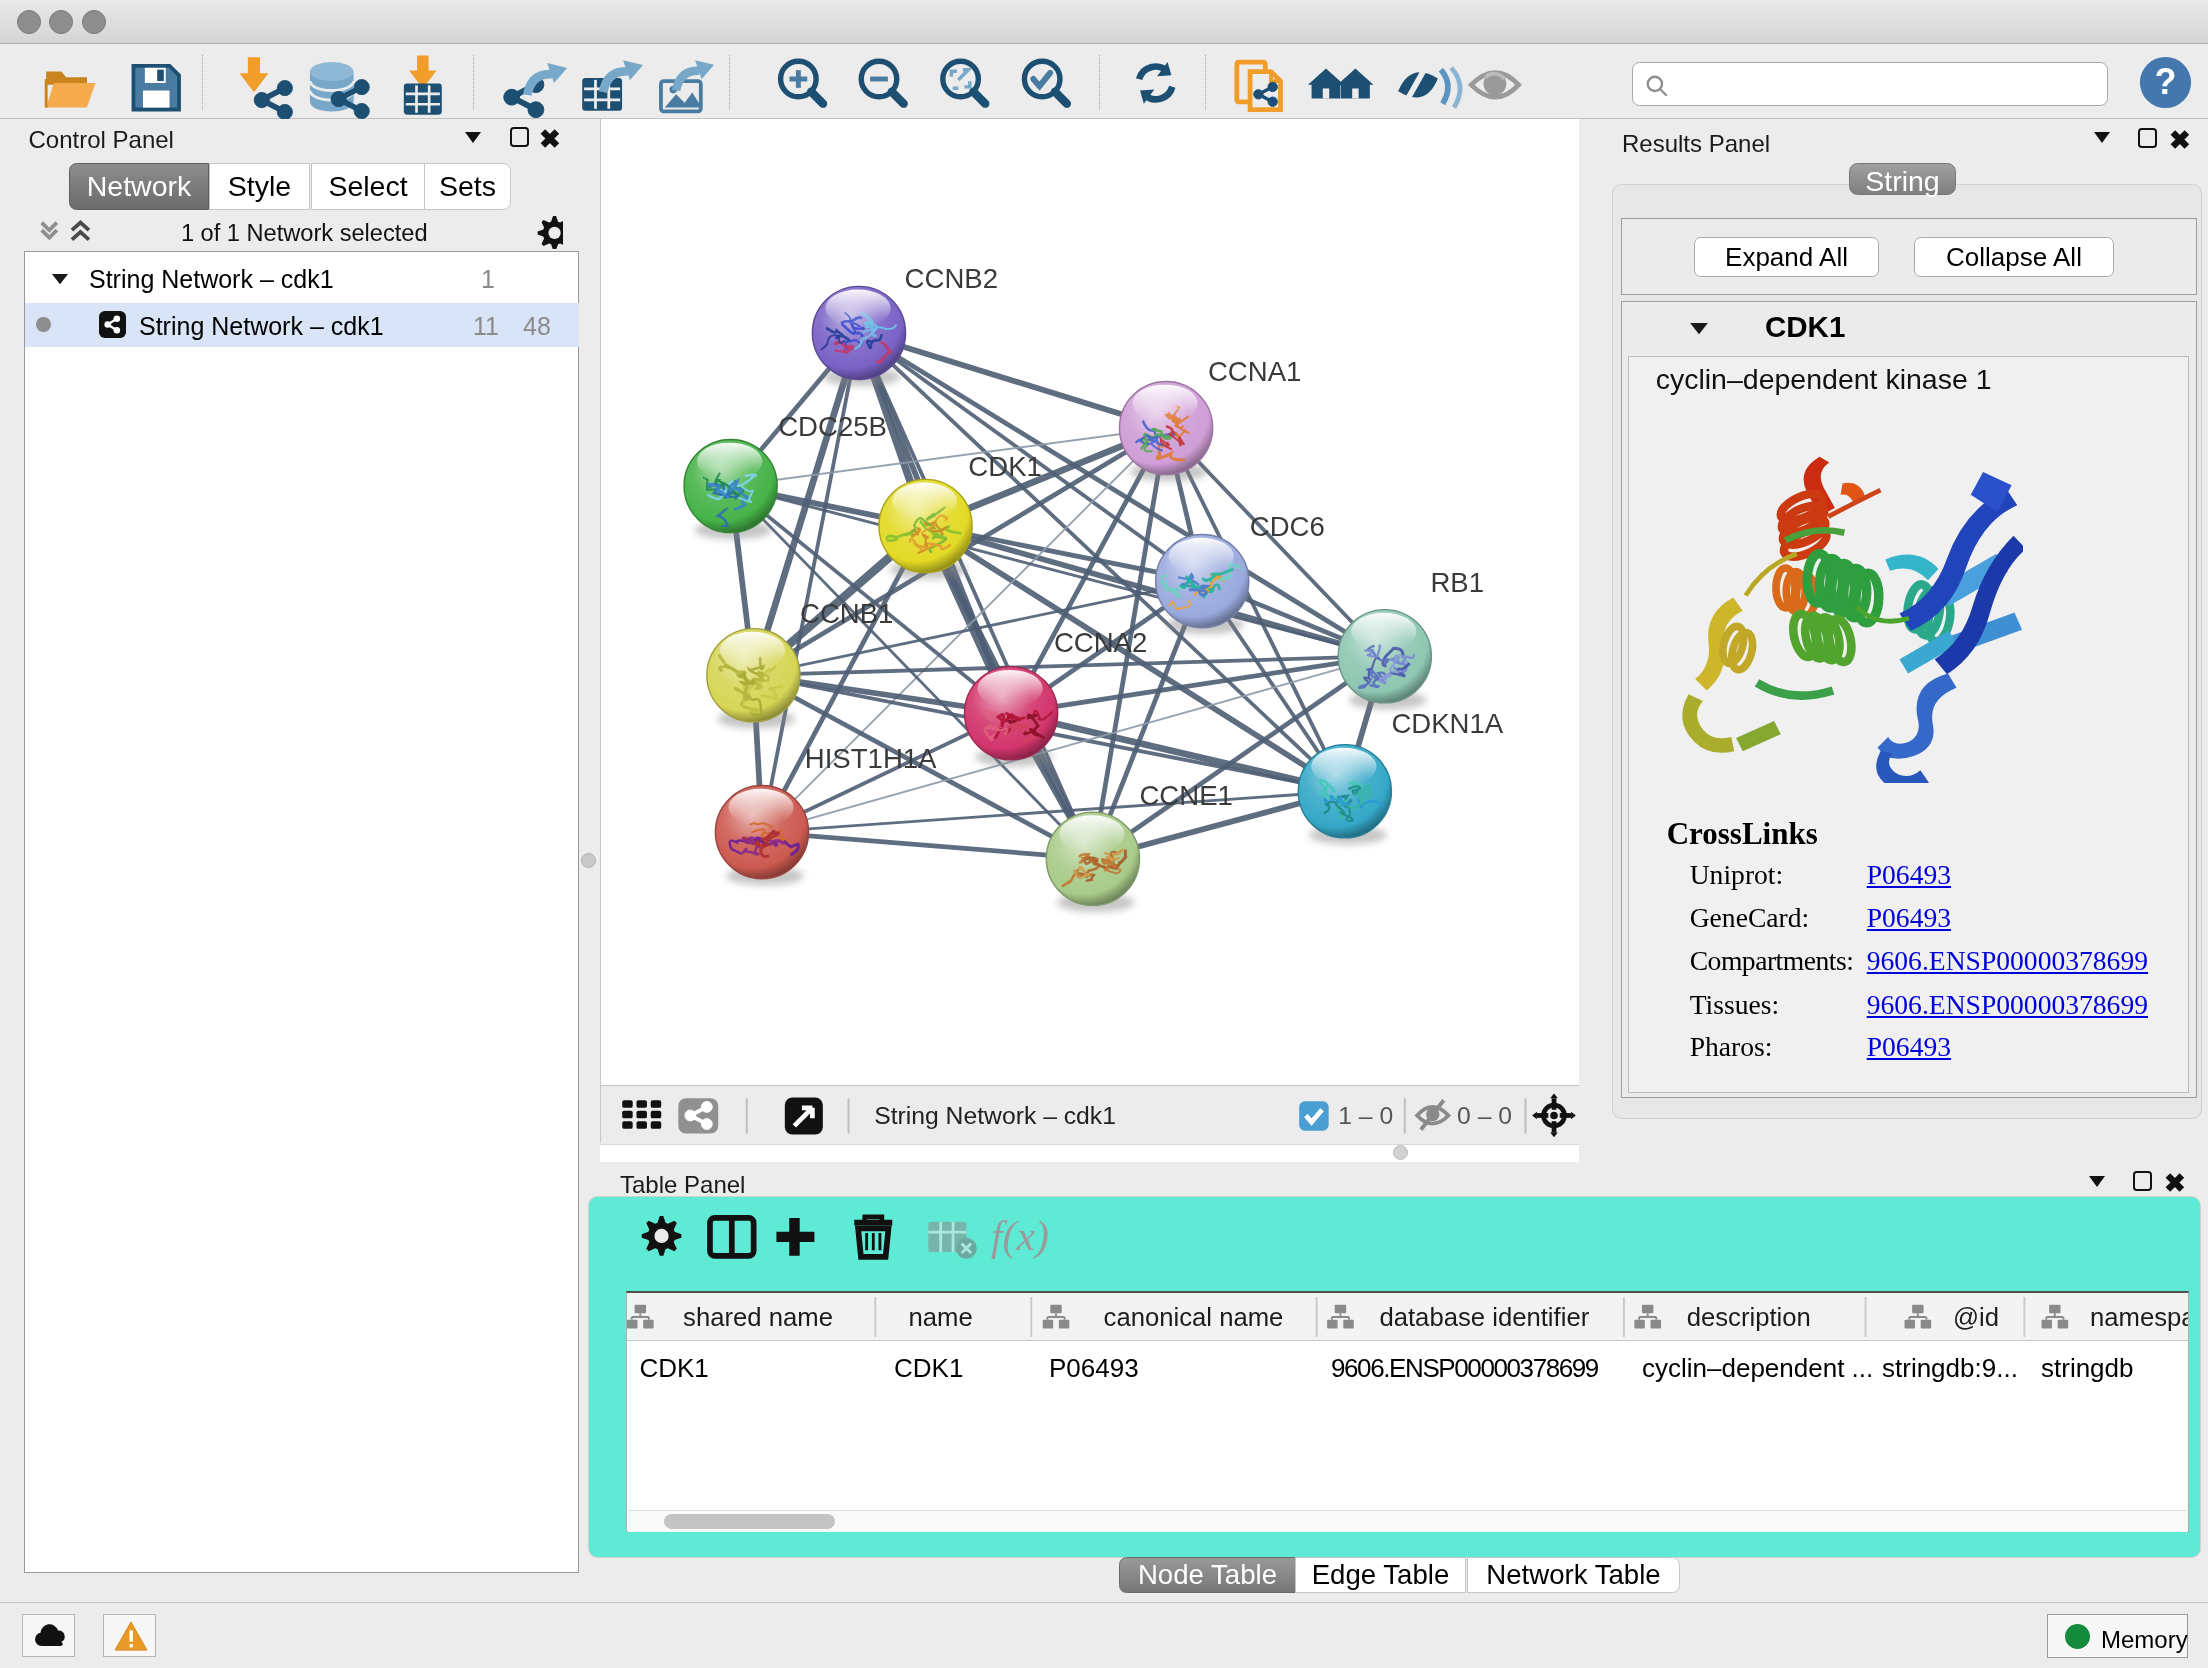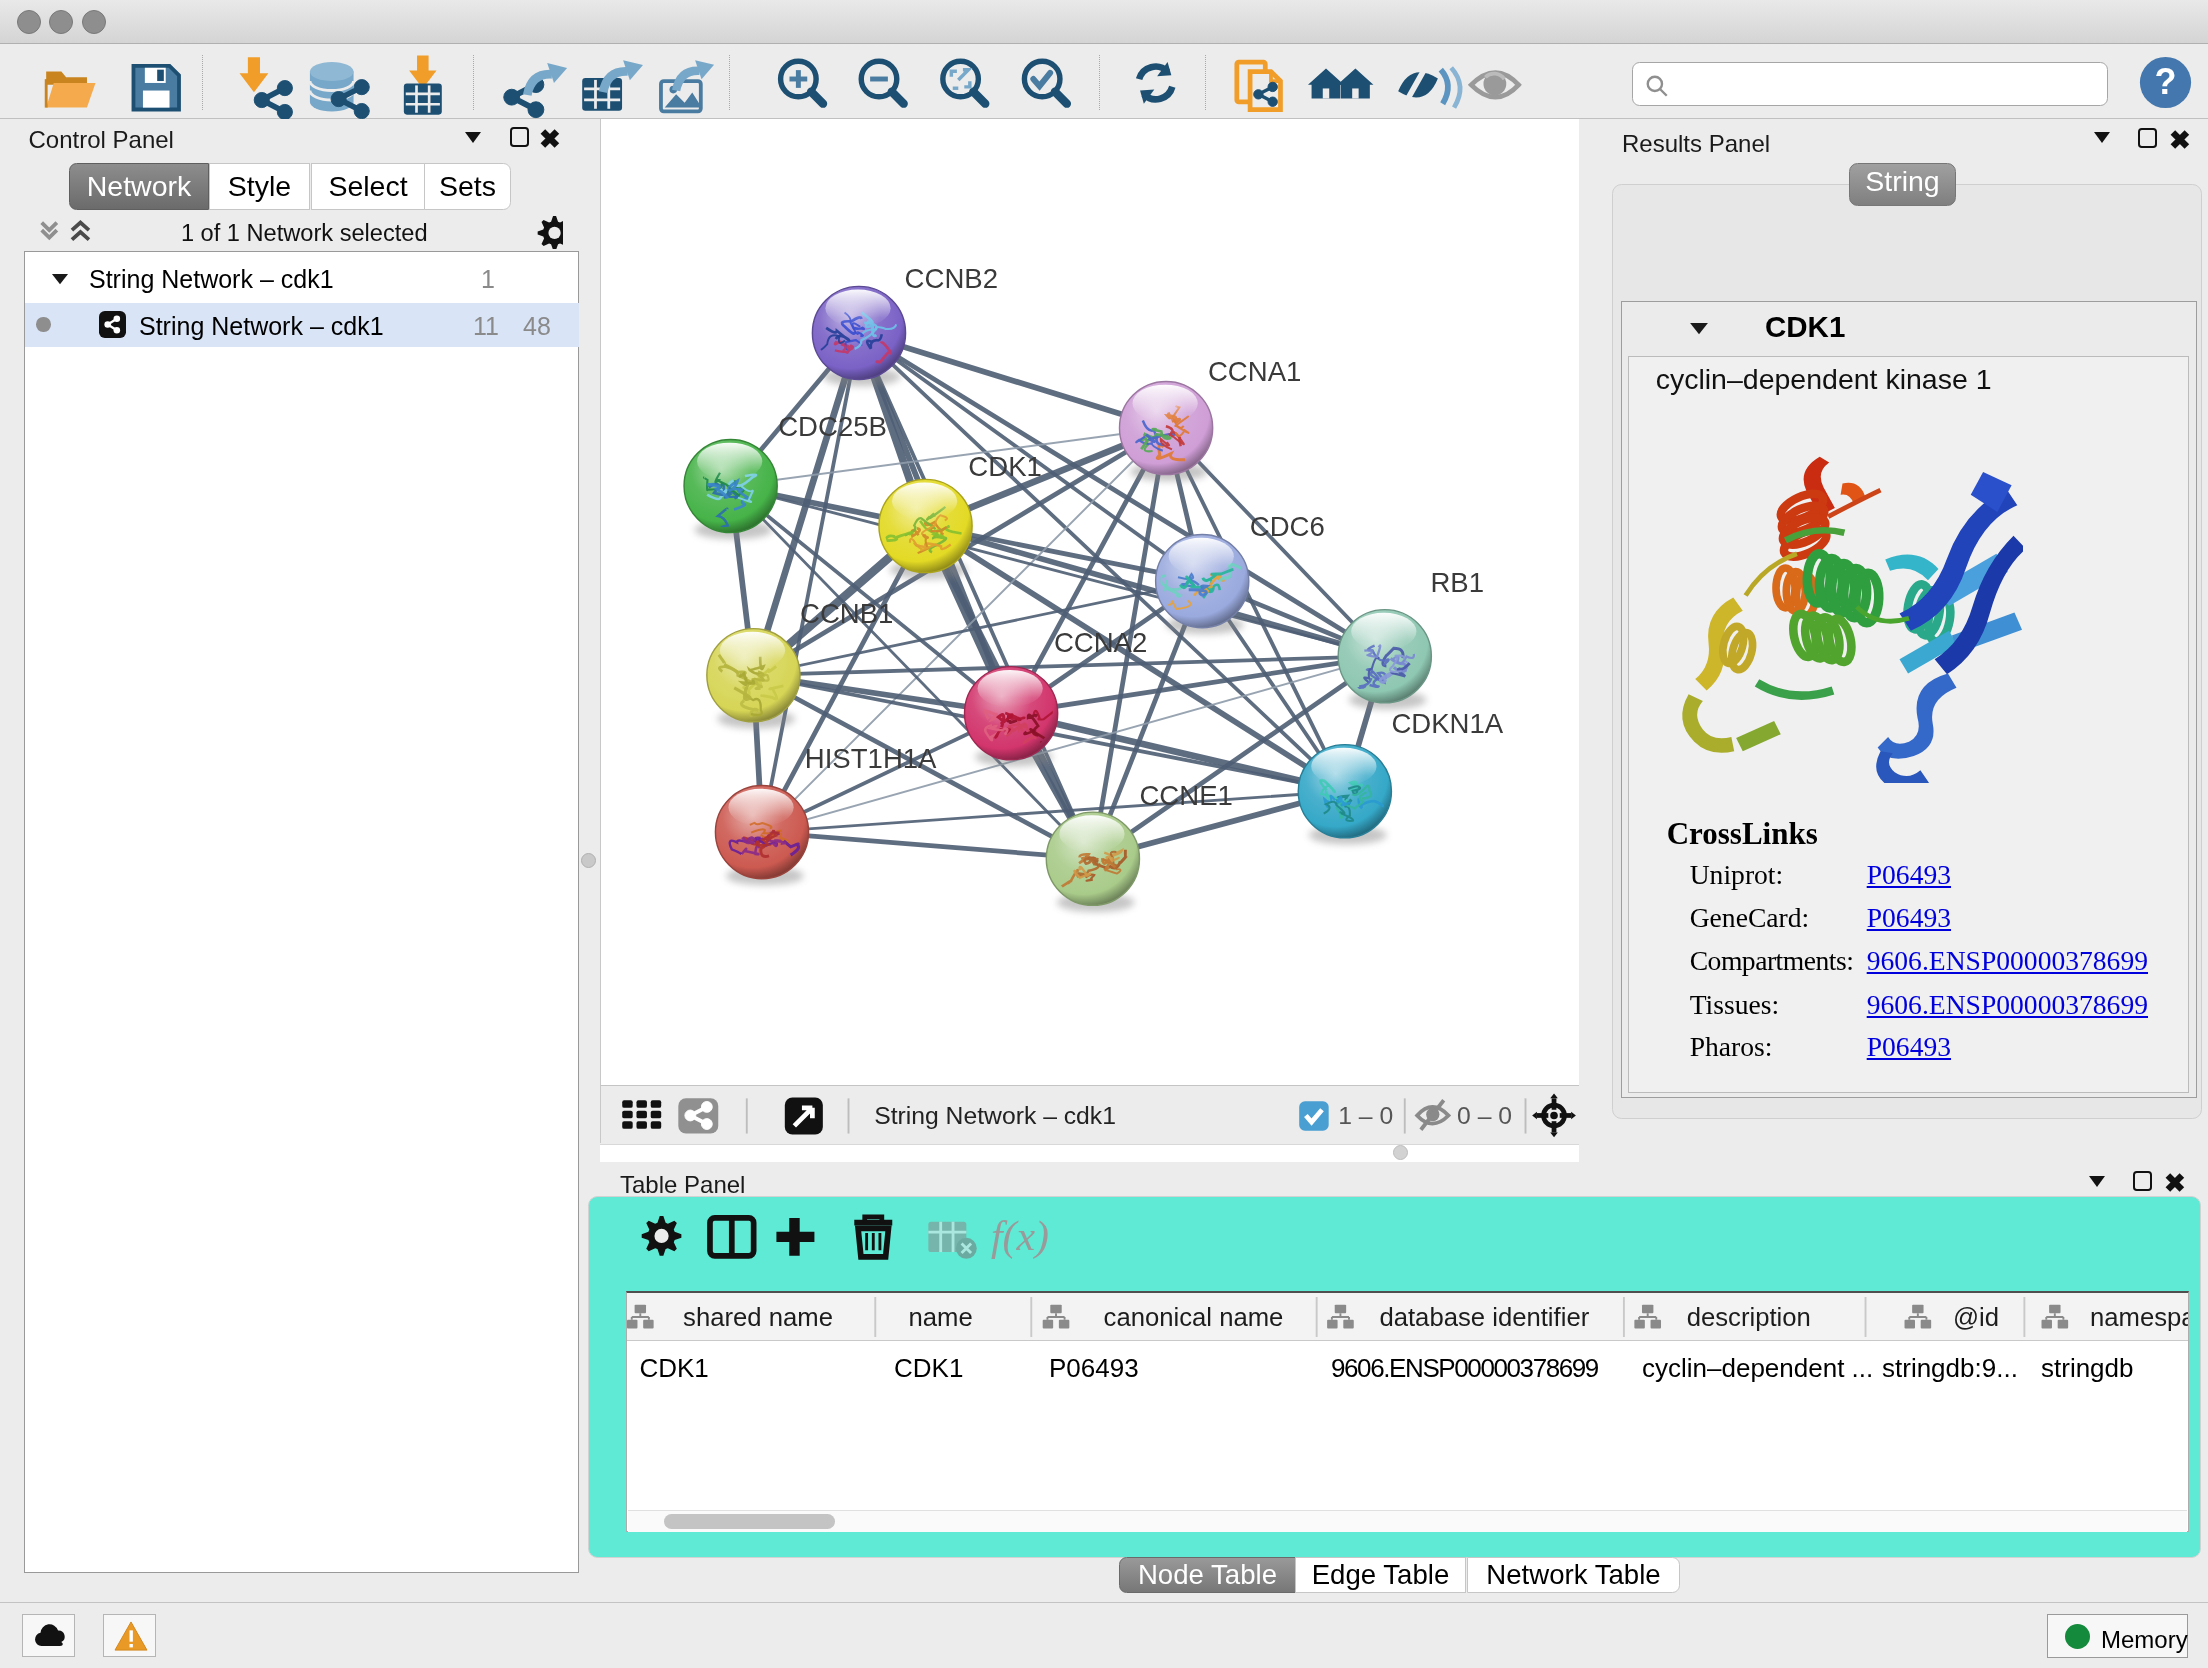--- a/index.html
+++ b/index.html
@@ -35,21 +35,21 @@
 .cnt { color:#8a8a8a; }
 
 
 #canvas { left:600px; top:119px; width:979px; height:966px; background:#fff; border-left:1px solid #c8c8c8; }
 #canvasbar { left:600px; top:1085px; width:979px; height:58px; background:#ececec; border-top:1px solid #c4c4c4; border-left:1px solid #c8c8c8; }
 
 
 #rp { left:1579px; top:119px; width:630px; height:1549px; background:#ececec; }
 #rp-inner { left:1621px; top:119px; width:588px; height:1549px; }
 #rp-title { left:1px; top:10.5px; font-size:24px; color:#1a1a1a; }
-#stringtab { left:228px; top:44px; width:107px; height:43px; background:linear-gradient(#a0a0a0,#7f7f7f); border:1px solid #777; border-radius:8.6px; color:#fff; font-size:28.5px; text-align:center; line-height:34px; }
+#stringtab { left:228px; top:44px; width:107px; height:32px; background:linear-gradient(#a0a0a0,#7f7f7f); border:1px solid #777; border-radius:8.6px; color:#fff; font-size:28.5px; text-align:center; line-height:34px; }
 #rp-pane { left:-9.5px; top:65px; width:590px; height:935px; background:#e7e7e7; border:1px solid #cfcfcf; border-radius:9.5px; }
 #rp-box1 { left:0px; top:99px; width:576px; height:77px; background:#ebebeb; border:1.9px solid #9d9d9d; }
 .rpbtn { top:18px; width:185px; height:40px; background:#fff; border:1px solid #aaa; border-radius:6.7px; font-size:26px; text-align:center; line-height:38px; color:#000; }
 #rp-box2 { left:0px; top:182px; width:576px; height:797px; background:#ebebeb; border:1.9px solid #9d9d9d; }
 #rp-desc { left:5.7px; top:54px; width:561px; height:737px; background:#f0f0f0; border:1px solid #bbb; }
 .serif { font-family:"Liberation Serif", serif; }
 .xl { color:#0000dd; text-decoration:underline; }
 
 
 #tp-title { left:620px; top:1171px; font-size:24px; color:#1a1a1a; }
@@ -672,20 +672,24 @@
   </div>
 
 <div id="rp" class="abs"></div>
 <div id="rp-inner" class="abs">
   <div id="rp-title" class="abs">Results Panel</div>
   <div class="paneltri abs" style="left:473px; top:13.3px;"></div>
   <div class="panelsq abs" style="left:517px; top:8.6px;"></div>
   <div class="panelx abs" style="left:548px; top:7.6px;">✖</div>
   <div id="rp-pane" class="abs"></div>
   <div id="stringtab" class="abs">String</div>
+  <div id="rp-box1" class="abs">
+    <div class="rpbtn abs" style="left:72px;">Expand All</div>
+    <div class="rpbtn abs" style="left:292px; width:200px;">Collapse All</div>
+  </div>
   <div id="rp-box2" class="abs">
     <svg class="abs" style="left:67px; top:19px;" width="20" height="15" viewBox="0 0 21 16">
         <path d="M1 2 L20 2 L10.5 14 Z" fill="#1a1a1a"></path>
       </svg>
     <div class="abs" style="left:143px; top:7.6px; font-size:29.5px; font-weight:bold;">CDK1</div>
     <div id="rp-desc" class="abs">
       <div class="abs" style="left:27px; top:5.7px; font-size:28.5px; color:#111;">cyclin–dependent kinase 1</div>
       <svg id="protein" class="abs" style="left:14.3px; top:88px;" width="380" height="338" viewBox="0 0 400 355">
           <path d="M196 18 q-14 10 -6 26 l12 22 -16 8 -14 -26 q-10 -22 14 -36 z" fill="#c92c10"></path>
           <g transform="rotate(85 170 95)">

